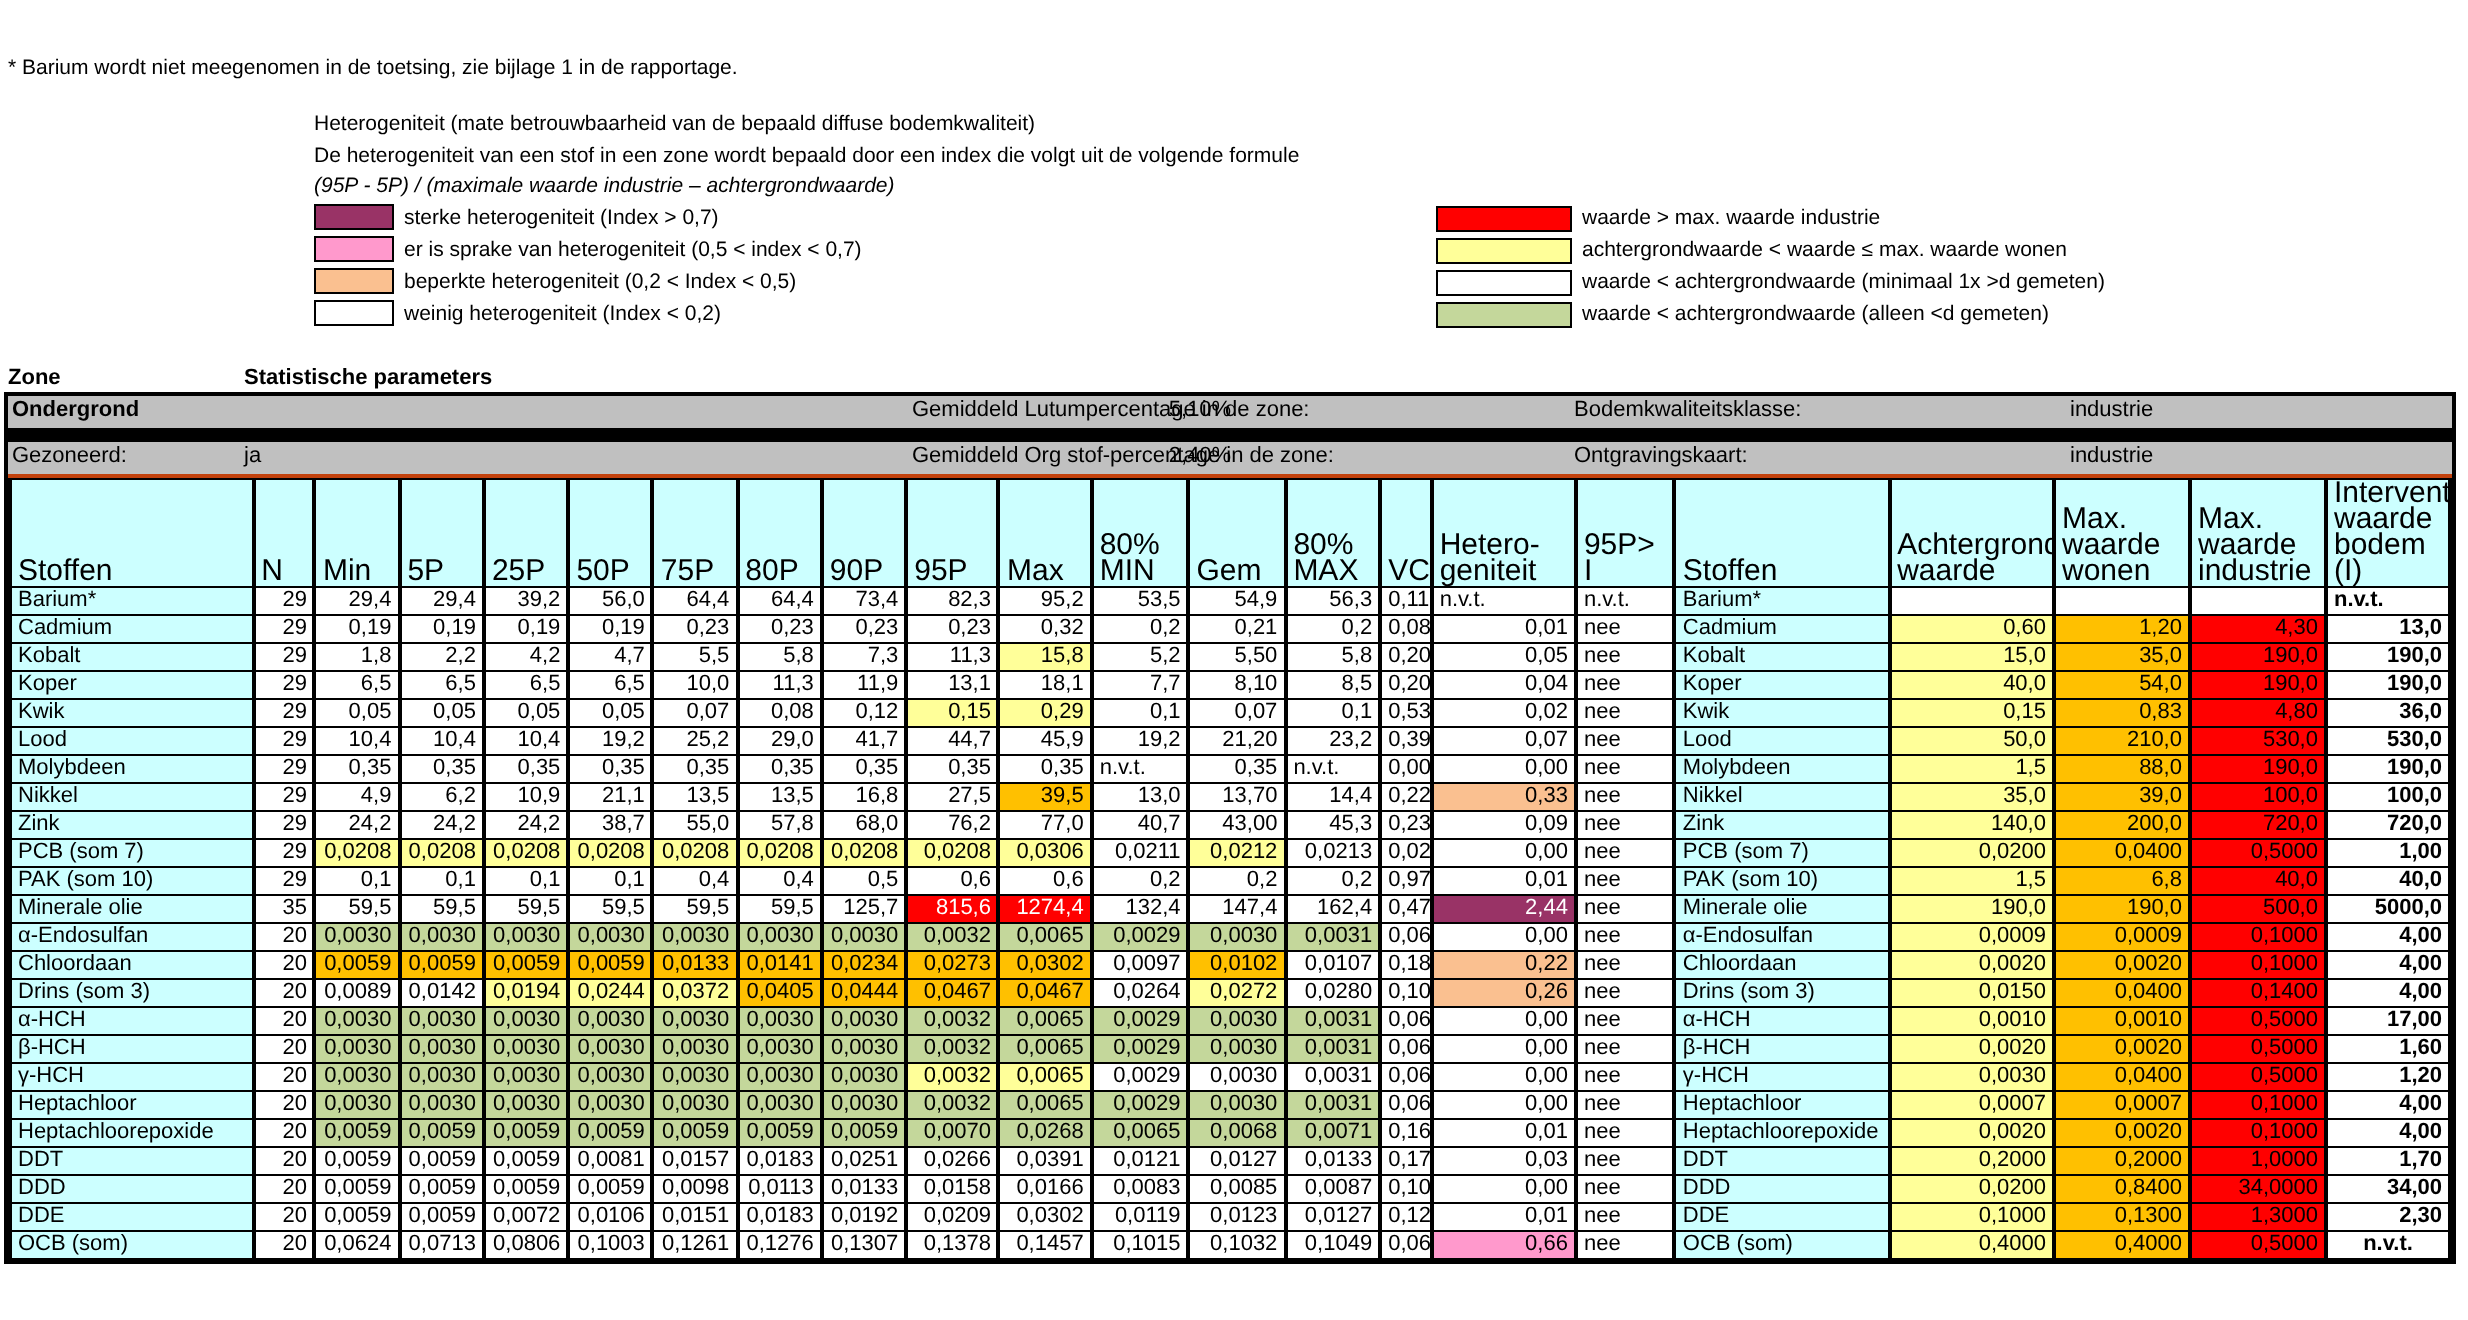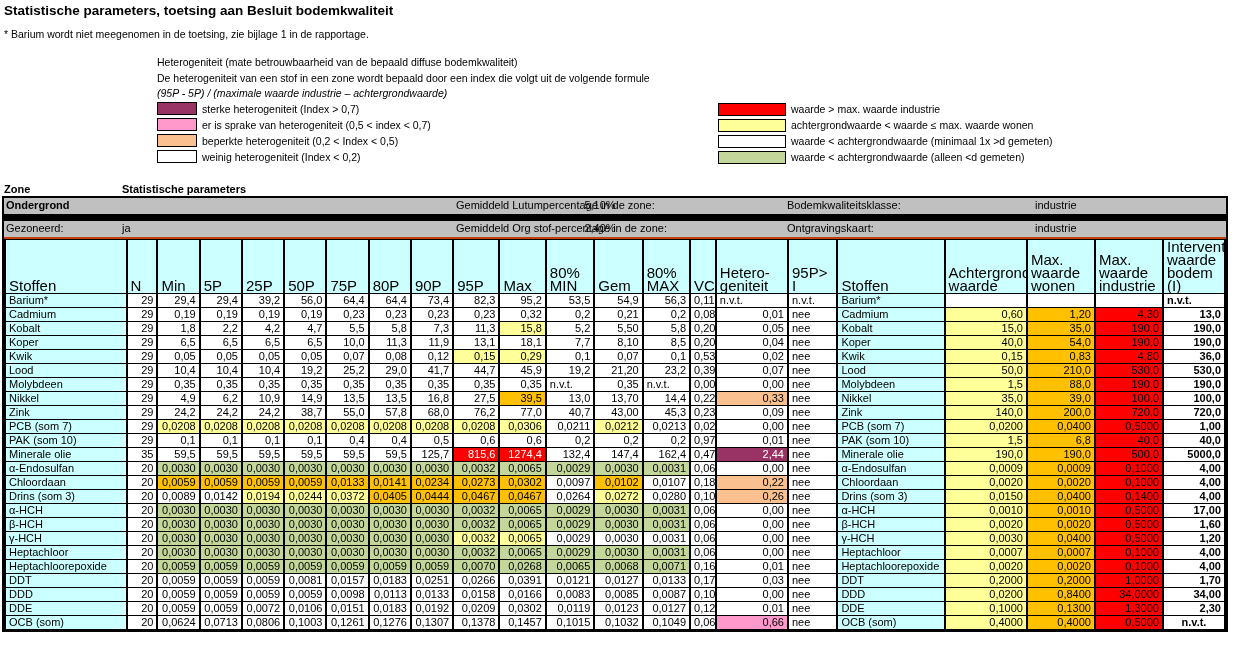--- a/index.html
+++ b/index.html
@@ -46,21 +46,20 @@
   .c9,.c10{width:45px}
   .c11,.c12{width:47px}.c13{width:46px}
   .c14{width:25px}.c15{width:70px}.c16{width:48px}
   .c17{width:104px}.c18{width:80px}.c19,.c20{width:66px}.c21{width:60px}
 </style>
 </head>
 <body>
 
 <div class="page">
 
-  <div class="title">Statistische parameters, toetsing aan Besluit bodemkwaliteit</div>
   <div class="footnote">* Barium wordt niet meegenomen in de toetsing, zie bijlage 1 in de rapportage.</div>
 
   <div class="het-info">
     <div>Heterogeniteit (mate betrouwbaarheid van de bepaald diffuse bodemkwaliteit)</div>
     <div>De heterogeniteit van een stof in een zone wordt bepaald door een index die volgt uit de volgende formule</div>
     <div class="het-formula">(95P - 5P) / (maximale waarde industrie – achtergrondwaarde)</div>
     <div>
         <div class="legend-row">
           <div class="swatch sw1" style="background: rgb(153, 51, 102);"></div>
           <span>sterke heterogeniteit (Index &gt; 0,7)</span>
@@ -349,21 +348,21 @@
             <td class="c19 bg-o">88,0</td>
             <td class="c20 bg-r2">190,0</td>
             <td class="c21 bold">190,0</td>
           </tr>
           <tr>
             <td class="c0 bg-cy ta-l">Nikkel</td>
             <td class="c1">29</td>
             <td class="c2">4,9</td>
             <td class="c3">6,2</td>
             <td class="c4">10,9</td>
-            <td class="c5">14,9</td>
+            <td class="c5">21,1</td>
             <td class="c6">13,5</td>
             <td class="c7">13,5</td>
             <td class="c8">16,8</td>
             <td class="c9">27,5</td>
             <td class="c10 bg-o">39,5</td>
             <td class="c11">13,0</td>
             <td class="c12">13,70</td>
             <td class="c13">14,4</td>
             <td class="c14">0,22</td>
             <td class="c15 bg-pe">0,33</td>

